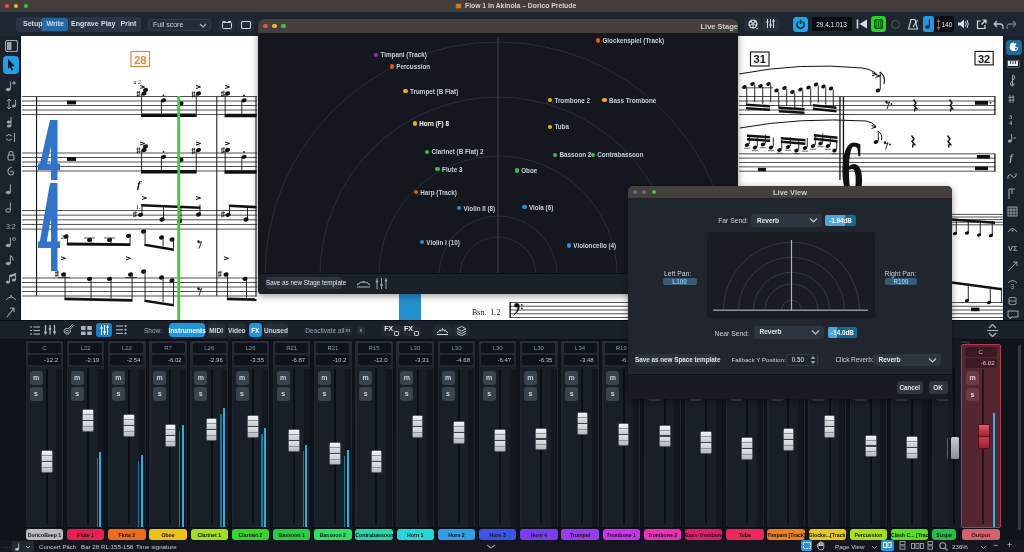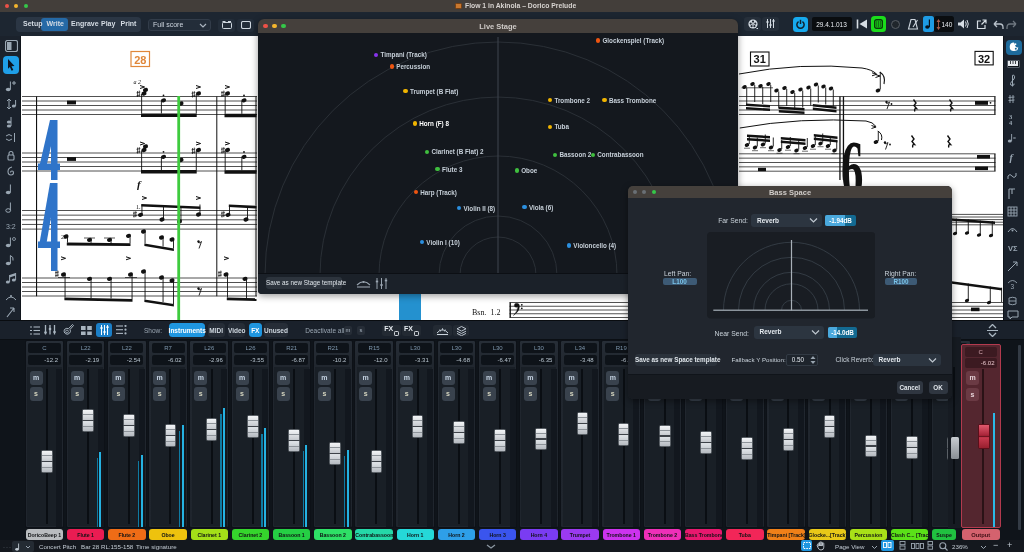--- a/index.html
+++ b/index.html
@@ -1237,21 +1237,21 @@
 <svg class="abs" style="left:980px;top:544.5px" width="7" height="5">
     <path d="M1 1 L3.5 3.5 L6 1" stroke="#9aa5b0" stroke-width="1" fill="none"></path>
   </svg>
 <div class="txt" style="left:993px;top:540px;font-size:9px;color:#c2cad2">−</div>
 <div class="txt" style="left:1007px;top:540px;font-size:9px;color:#c2cad2">+</div>
 <div class="abs" style="left:258px;top:19px;width:480px;height:274.5px;border-radius:6px 6px 4px 4px;box-shadow:0 2px 7px rgba(0,0,0,0.4);background:#14181e"></div>
 <div class="abs" style="left:258px;top:19px;width:480px;height:14px;border-radius:6px 6px 0 0;background:#45403c"></div>
 <div class="abs" style="left:263.4px;top:23.9px;width:4.2px;height:4.2px;border-radius:50%;background:#ee5147"></div>
 <div class="abs" style="left:272.4px;top:23.9px;width:4.2px;height:4.2px;border-radius:50%;background:#f5b52d"></div>
 <div class="abs" style="left:281.4px;top:23.9px;width:4.2px;height:4.2px;border-radius:50%;background:#35c749"></div>
-<div class="txt" style="left:258px;top:21.5px;width:480px;text-align:center;font-size:7.5px;font-weight:bold;color:#cfcbc8">Live Stage</div>
+<div class="txt" style="left:258px;top:21.5px;width:480px;text-align:right;font-size:7.5px;font-weight:bold;color:#cfcbc8">Live Stage</div>
 <svg class="abs" style="left:258px;top:33px" width="480" height="240">
     <rect x="0" y="0" width="480" height="240" fill="#14181e"></rect>
     <path d="M 202 242 A 38 38 0 0 1 278 242" fill="none" stroke="#2c3239" stroke-width="0.9"></path>
     <path d="M 181 242 A 59 59 0 0 1 299 242" fill="none" stroke="#2c3239" stroke-width="0.9"></path>
     <path d="M 121 242 A 119 119 0 0 1 359 242" fill="none" stroke="#2c3239" stroke-width="0.9"></path>
     <path d="M 62 242 A 178 178 0 0 1 418 242" fill="none" stroke="#2c3239" stroke-width="0.9"></path>
     <path d="M 7 242 A 233 233 0 0 1 473 242" fill="none" stroke="#2c3239" stroke-width="0.9"></path>
     <line x1="240" y1="4" x2="240" y2="240" stroke="#3e454e" stroke-width="1"></line>
   </svg>
 <div class="abs" style="left:373.8px;top:52.5px;width:4.4px;height:4.4px;border-radius:50%;background:#8833ee"></div>
@@ -1308,21 +1308,21 @@
       <line x1="0.8" y1="3.5" x2="3.2" y2="3.5"></line>
       <line x1="5.3" y1="7" x2="7.7" y2="7"></line>
       <line x1="9.8" y1="2.5" x2="12.2" y2="2.5"></line>
     </g>
   </svg>
 <div class="abs" style="left:628px;top:186px;width:324px;height:212.5px;border-radius:5px;box-shadow:0 2px 7px rgba(0,0,0,0.42);background:#21262e"></div>
 <div class="abs" style="left:628px;top:186px;width:324px;height:12px;border-radius:5px 5px 0 0;background:#45403c"></div>
 <div class="abs" style="left:632.6999999999999px;top:189.9px;width:4.2px;height:4.2px;border-radius:50%;background:#6a6f75"></div>
 <div class="abs" style="left:642.1px;top:189.9px;width:4.2px;height:4.2px;border-radius:50%;background:#6a6f75"></div>
 <div class="abs" style="left:651.5px;top:189.9px;width:4.2px;height:4.2px;border-radius:50%;background:#35c749"></div>
-<div class="txt" style="left:628px;top:188px;width:324px;text-align:center;font-size:7.5px;font-weight:bold;color:#cfcbc8">Bass Space</div>
+<div class="txt" style="left:628px;top:188px;width:324px;text-align:center;font-size:7.5px;font-weight:bold;color:#cfcbc8">Live View</div>
 <div class="txt" style="left:686px;top:217px;width:62px;text-align:right;font-size:6.8px;color:#c9d2da">Far Send:</div>
 <div class="abs" style="left:751px;top:214px;width:70.5px;height:12.5px;background:#2c3540;border-radius:3px"></div>
 <div class="txt" style="left:757px;top:216.5px;font-size:6.5px;font-weight:bold;color:#e4e9ee">Reverb</div>
 <svg class="abs" style="left:808.5px;top:218.25px" width="9" height="6">
     <path d="M1 0.5 L4.5 4 L8 0.5" stroke="#c0c8d0" stroke-width="1.2" fill="none"></path>
   </svg>
 <div class="abs" style="left:825px;top:214.8px;width:31px;height:11px;background:#136a92;border-radius:2px"></div>
 <div class="abs" style="left:825px;top:214.8px;width:20px;height:11px;background:#4aa8dc;border-radius:2px 0 0 2px"></div>
 <div class="txt" style="left:825px;top:217px;width:31px;text-align:center;font-size:6.3px;font-weight:bold;color:#fff">-1.94dB</div>
 <svg class="abs" style="left:706.5px;top:232px" width="168.5" height="86.5">

